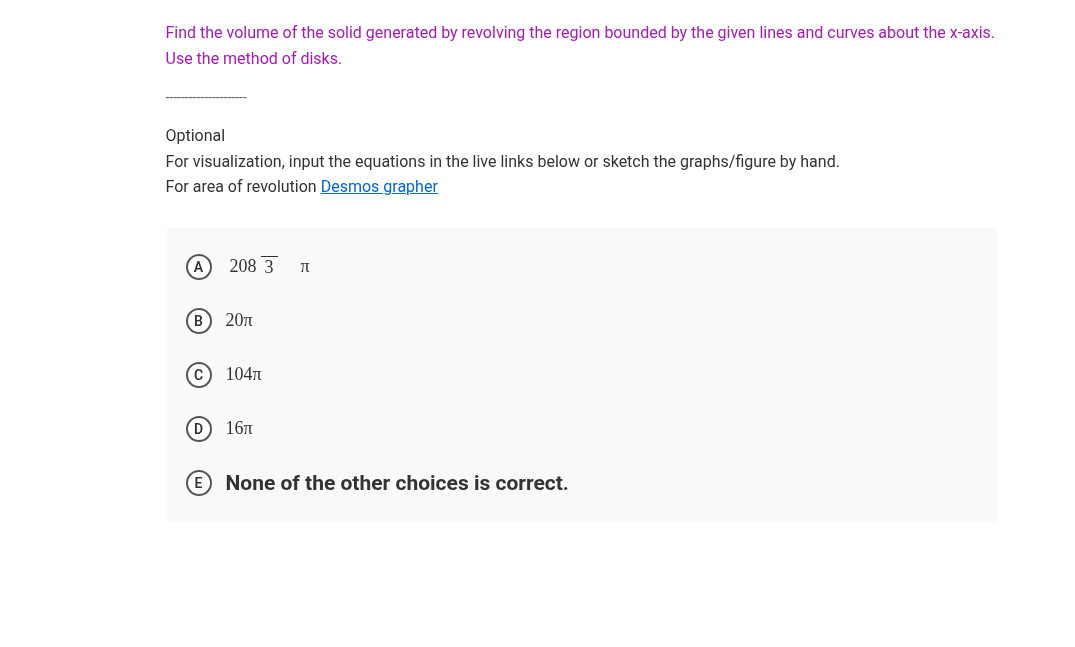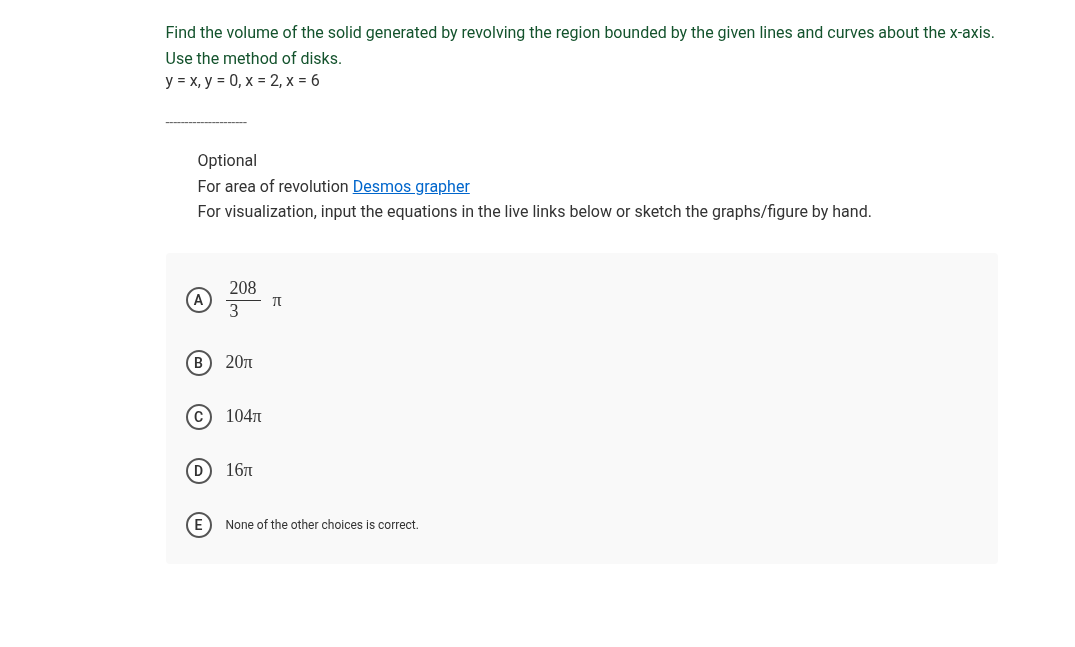--- a/index.html
+++ b/index.html
@@ -14,39 +14,39 @@
       background: #fff;
       padding: 20px 0;
     }
     .container {
       max-width: 960px;
       margin: 0 auto;
       padding: 0 20px 0 108px;
     }
     .question-text {
       line-height: 1.6;
-      color: #14532d;
+      margin-bottom: 18px;
+      color: #a21caf;
     }
     .equation {
       margin-bottom: 24px;
       color: #333;
     }
     .dashed-line {
       color: #666;
       margin-bottom: 18px;
       letter-spacing: 0;
       font-size: 14px;
     }
     .optional-section {
       line-height: 1.6;
       margin-bottom: 28px;
     }
     .optional-section div {
       color: #333;
-      margin-left: 32px;
     }
     .link {
       color: #0066cc;
       text-decoration: underline;
       cursor: pointer;
     }
     .options-container {
       background: #f9f9f9;
       border-radius: 4px;
       padding: 12px 0;
@@ -73,54 +73,55 @@
     }
     .option-label {
       font-family: "Times New Roman", Times, serif;
       font-size: 18px;
       color: #333;
       display: flex;
       align-items: center;
     }
     .option-label-sans {
       font-family: -apple-system, BlinkMacSystemFont, "Segoe UI", Roboto, sans-serif;
-      font-size: 12px;
+      font-size: 21px;
+      font-weight: bold;
     }
     .fraction {
       display: inline-flex;
-      flex-direction: column;
+      flex-direction: row;
+      align-items: center;
       vertical-align: middle;
-      margin-right: 12px;
+      margin-right: 23px;
       line-height: 1.1;
     }
     .fraction .num {
       padding: 0 4px 1px;
     }
     .fraction .den {
       border-top: 1.5px solid #333;
       padding: 1px 4px 0;
     }
   </style>
 </head>
 <body>
 
 <div class="container">
 
   <div class="question-text">Find the volume of the solid generated by revolving the region bounded by the given lines and curves about the x-axis. Use the method of disks.</div>
 
-  <div class="equation">y = x, y = 0, x = 2, x = 6</div>
 
   <div class="dashed-line">---------------------</div>
 
   <div class="optional-section">
     <div>Optional</div>
+    <div>For visualization, input the equations in the live links below or sketch the graphs/figure by hand.</div>
     <div>
       <span>For area of revolution </span><span class="link">Desmos grapher</span>
     </div>
-    <div>For visualization, input the equations in the live links below or sketch the graphs/figure by hand.</div>
   </div>
 
   <div class="options-container">
 
     <div class="option-row">
       <div class="option-circle">A</div>
       <div class="option-label">
         <span class="fraction">
           <span class="num">208</span>
           <span class="den">3</span>

